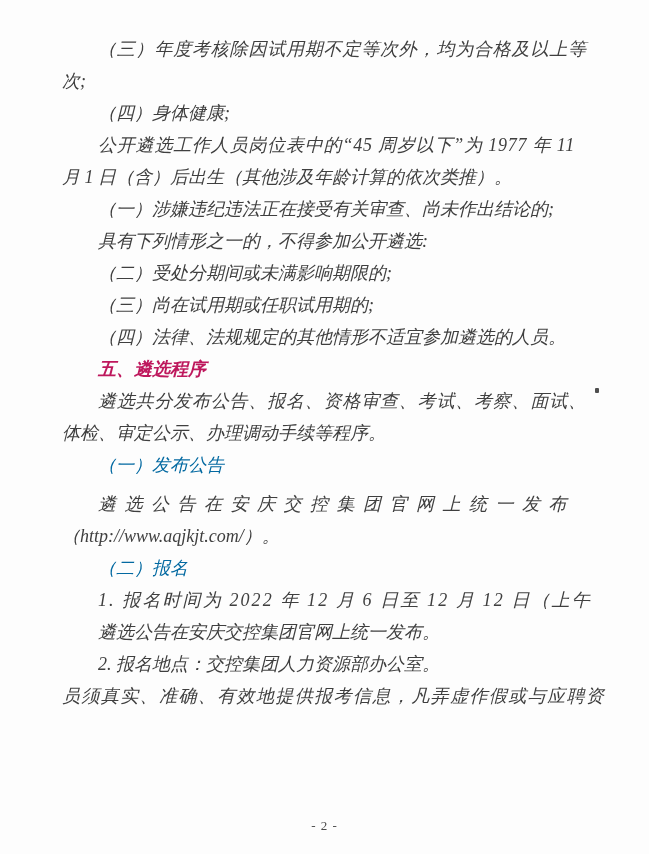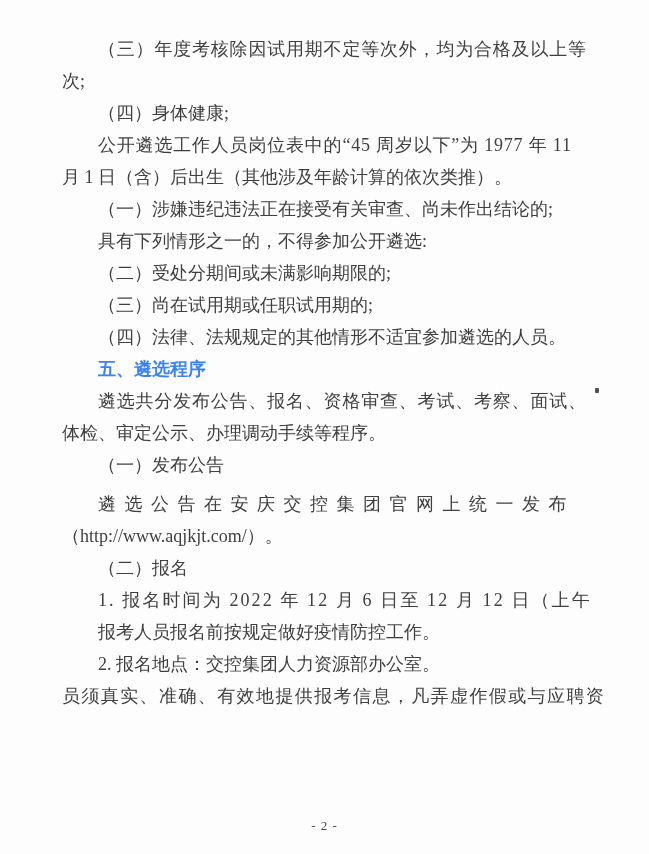--- a/index.html
+++ b/index.html
@@ -13,42 +13,43 @@
     height: 854px;
     background: #fdfdfd;
     overflow: hidden;
     font-family: "Liberation Serif", "DejaVu Serif", serif;
   }
   .content {
     position: absolute;
     left: 62px;
     top: 33px;
     width: 527px;
+    font-style: italic;
   }
   .line {
     height: 32px;
     line-height: 32px;
     font-size: 18px;
     color: #3f3f3f;
     white-space: pre;
     text-rendering: optimizeLegibility;
   }
   .line.indent { padding-left: 36px; }
   
   .line.s1 { letter-spacing: 0.8px; }
   .line.s2 { letter-spacing: 1.4px; }
   .line.s3 { letter-spacing: 2.1px; }
   .line.spread { letter-spacing: 8.5px; margin-top: 7px; }
   .line.heading {
     font-family: "Liberation Sans", "DejaVu Sans", sans-serif;
     font-weight: bold;
-    color: #3b82f6;
+    color: #be185d;
   }
   .line.subheading {
-    color: #404040;
+    color: #0369a1;
   }
   .footer {
     position: absolute;
     top: 818px;
     left: 0;
     width: 649px;
     text-align: center;
     font-size: 13px;
     line-height: 16px;
     letter-spacing: 1px;
@@ -81,21 +82,21 @@
       <div class="line body indent">（三）尚在试用期或任职试用期的;</div>
       <div class="line body indent">（四）法律、法规规定的其他情形不适宜参加遴选的人员。</div>
       <div class="line heading indent">五、遴选程序</div>
       <div class="line body indent s1">遴选共分发布公告、报名、资格审查、考试、考察、面试、</div>
       <div class="line body">体检、审定公示、办理调动手续等程序。</div>
       <div class="line subheading indent">（一）发布公告</div>
       <div class="line body indent spread">遴选公告在安庆交控集团官网上统一发布</div>
       <div class="line body">（http://www.aqjkjt.com/）。</div>
       <div class="line subheading indent">（二）报名</div>
       <div class="line body indent s3">1. 报名时间为 2022 年 12 月 6 日至 12 月 12 日（上午</div>
-      <div class="line body indent">报考人员报名前按规定做好疫情防控工作。</div>
+      <div class="line body indent">遴选公告在安庆交控集团官网上统一发布。</div>
       <div class="line body indent">2. 报名地点：交控集团人力资源部办公室。</div>
       <div class="line body s2">员须真实、准确、有效地提供报考信息，凡弄虚作假或与应聘资</div>
     </div>
 
   <div class="footer">- 2 -</div>
 
   <div class="speck"></div>
 </div>
 
 </body></html>

